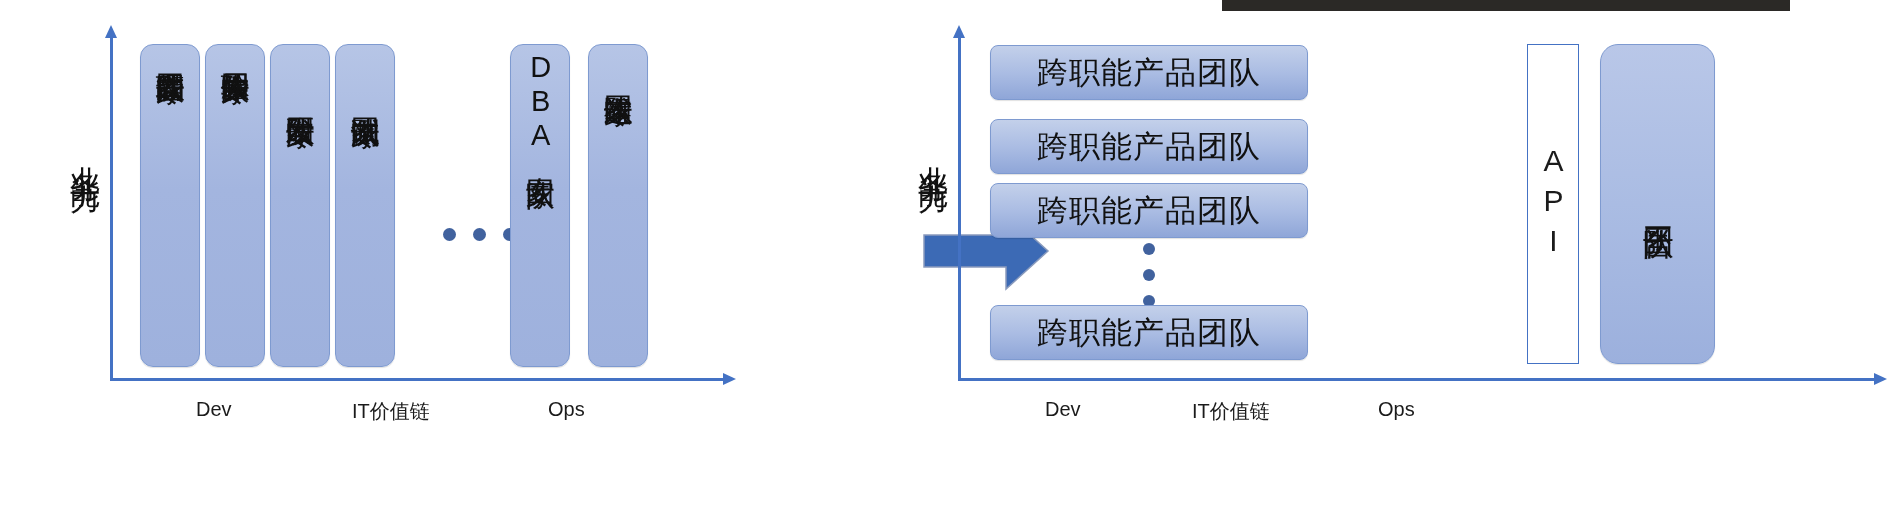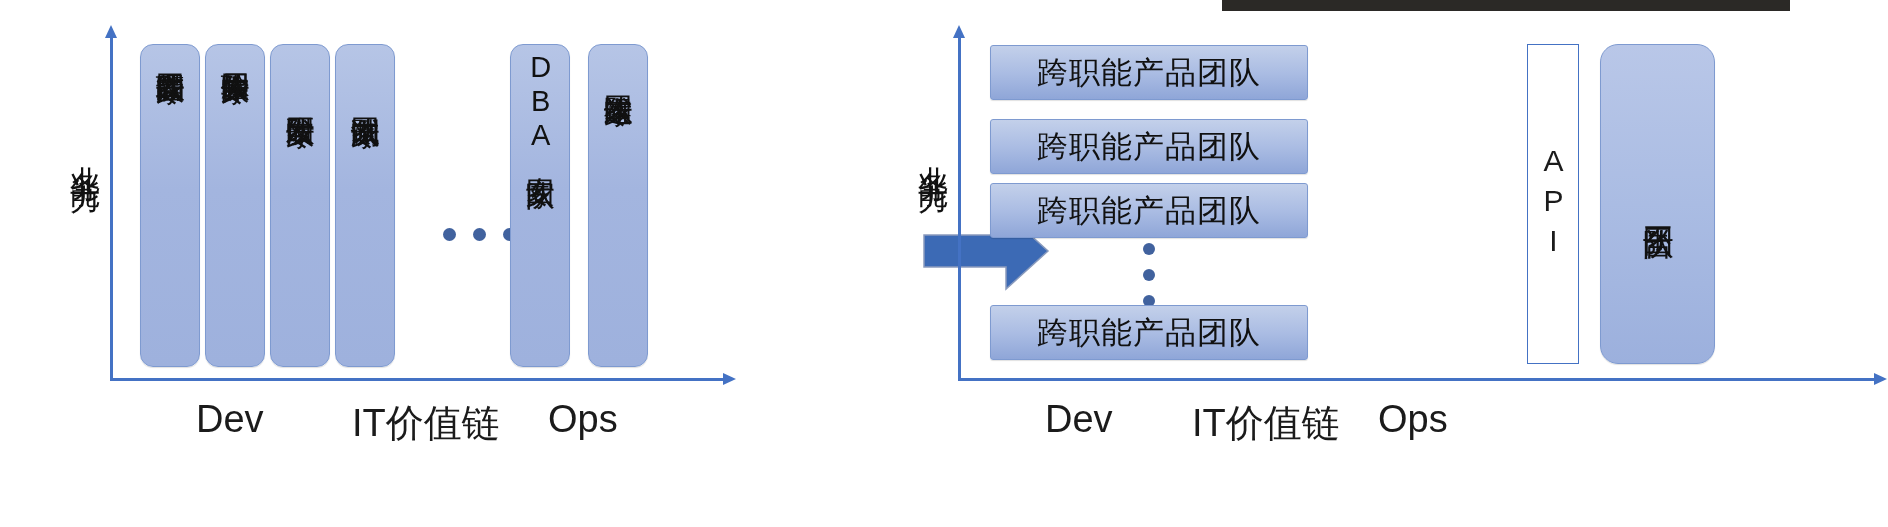--- a/index.html
+++ b/index.html
@@ -75,21 +75,21 @@
     letter-spacing:2px;
   }
 
   
   .dots-h{position:absolute;display:flex;gap:17px;align-items:center;}
   .dots-h i{display:block;width:13px;height:13px;border-radius:50%;background:#41629e;}
 
   
   .row{
     position:absolute;
-    border-radius:3px;
+    border-radius:8px;
     border:1px solid #7e9ad0;
     background:linear-gradient(180deg,#c3d0ea 0%,#aabce3 52%,#8fa6d8 100%);
     box-shadow:0 1px 1px rgba(0,0,0,.12);
     display:flex;align-items:center;justify-content:center;
     box-sizing:border-box;
   }
   .row-txt{font-size:31px;color:#111111;white-space:nowrap;letter-spacing:1px;}
 
   .dots-v{position:absolute;display:flex;flex-direction:column;gap:14px;align-items:center;}
   .dots-v i{display:block;width:12px;height:12px;border-radius:50%;background:#41629e;}
@@ -119,21 +119,21 @@
   .platform-txt{
     writing-mode:vertical-rl;
     text-orientation:upright;
     font-size:31px;color:#111111;line-height:1.05;
     letter-spacing:1px;
     white-space:nowrap;
   }
 
   
   .xlabel{
-    position:absolute;font-size:38px;color:#1b1b1b;white-space:nowrap;
+    position:absolute;font-size:20px;color:#1b1b1b;white-space:nowrap;
   }
 
   
   .big-arrow{position:absolute;}
 </style>
 </head>
 <body>
 
 <div class="stage">
 

